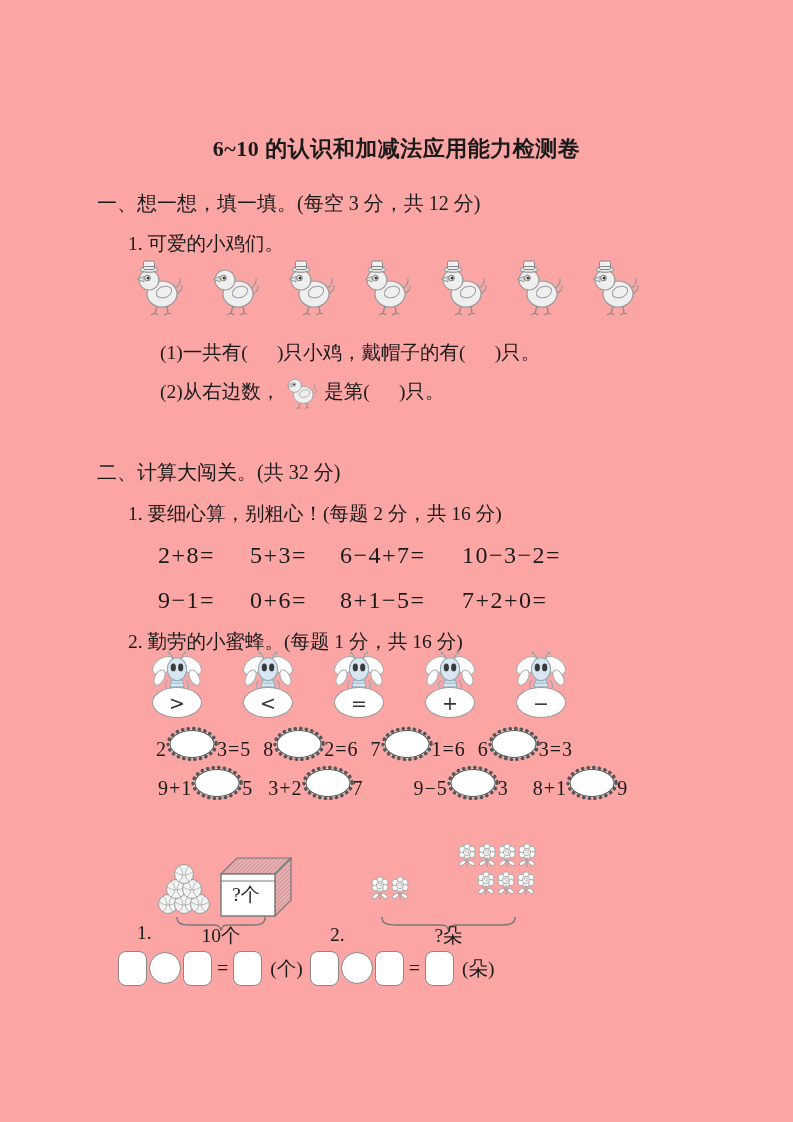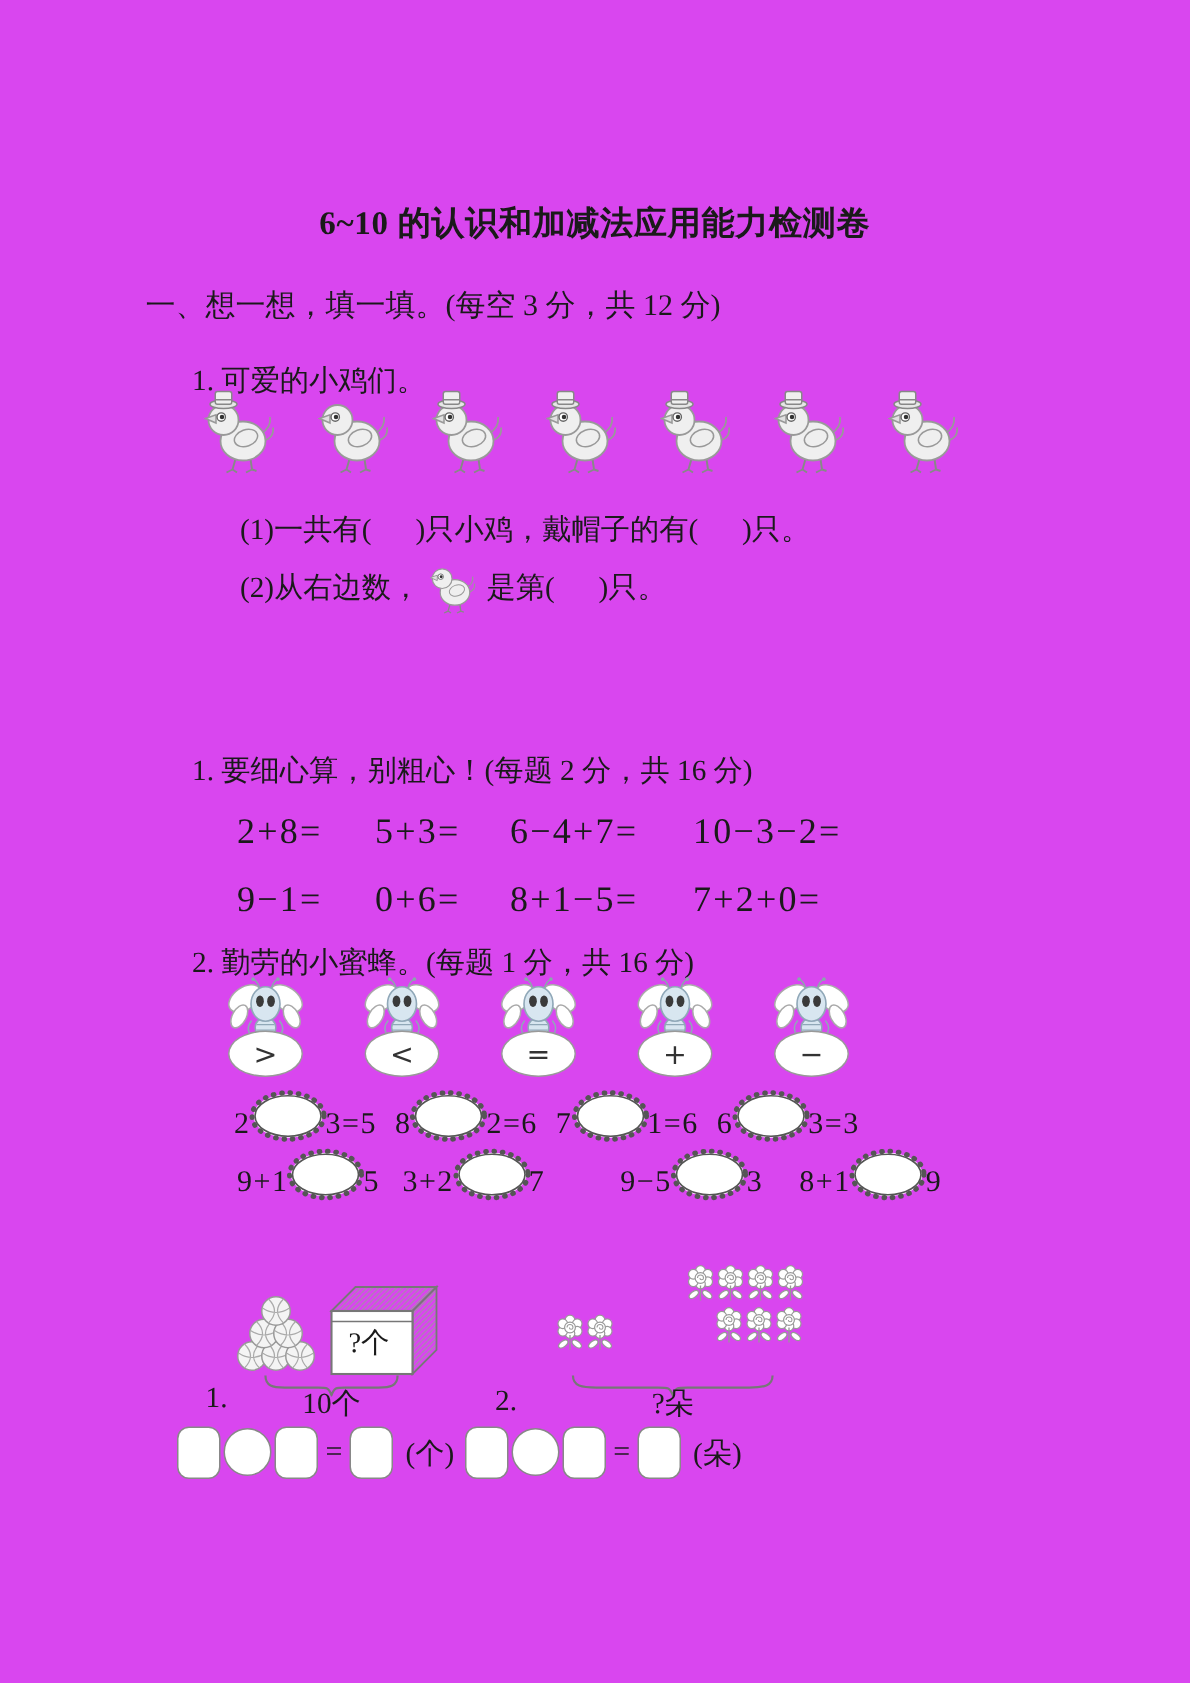--- a/index.html
+++ b/index.html
@@ -1,23 +1,23 @@
 <!DOCTYPE html>
 <html><head>
 <meta charset="utf-8">
 <style>
   html,body{margin:0;padding:0;background:#fff;}
-  .page{position:relative;width:793px;height:1122px;background:#d946ef;overflow:hidden;
+  .page{position:relative;width:793px;height:1122px;background:#fca5a5;overflow:hidden;
         font-family:"Liberation Serif","DejaVu Serif",serif;color:#1a1a1a;font-size:19.5px;}
   .abs{position:absolute;}
   .line{white-space:pre-wrap;}
   .title{top:134px;left:0;width:100%;text-align:center;font-size:22px;font-weight:bold;letter-spacing:.5px;}
   .h{font-size:20px;}
   #h1{top:190px;left:97px;}
-  #q1l{top:240px;left:128px;}
+  #q1l{top:230px;left:128px;}
   #chicks{top:259px;left:136px;display:flex;gap:28px;align-items:flex-end;}
   .chick svg{width:48px;height:58px;display:block;}
   #line1{top:339px;left:160px;}
   #line2{top:368px;left:160px;display:flex;align-items:center;height:46px;}
   #line2 svg{width:32px;height:38px;margin:0 6px;}
   #q2{top:420px;left:128px;}
   #h2{top:459px;left:97px;}
   #s2q1{top:500px;left:128px;}
   .calc-row{display:flex;font-size:24px;letter-spacing:1.5px;}
   #calcrow0{top:542px;left:158px;}
@@ -188,20 +188,21 @@
 
   <div class="abs" id="line2">
     <span class="line">(2)从右边数，</span>
     <svg viewBox="0 0 48 58">
         <use href="#sym-chick"></use>
       </svg>
     <span class="line">是第(      )只。</span>
   </div>
 
 
+  <div class="abs h" id="h2">二、计算大闯关。(共 32 分)</div>
   <div class="abs line" id="s2q1">1. 要细心算，别粗心！(每题 2 分，共 16 分)</div>
 
   <div class="abs calc-row" id="calcrow0">
       <span class="calc-item">2+8=</span>
       <span class="calc-item">5+3=</span>
       <span class="calc-item">6−4+7=</span>
       <span class="calc-item">10−3−2=</span>
     </div>
   <div class="abs calc-row" id="calcrow1">
       <span class="calc-item">9−1=</span>

